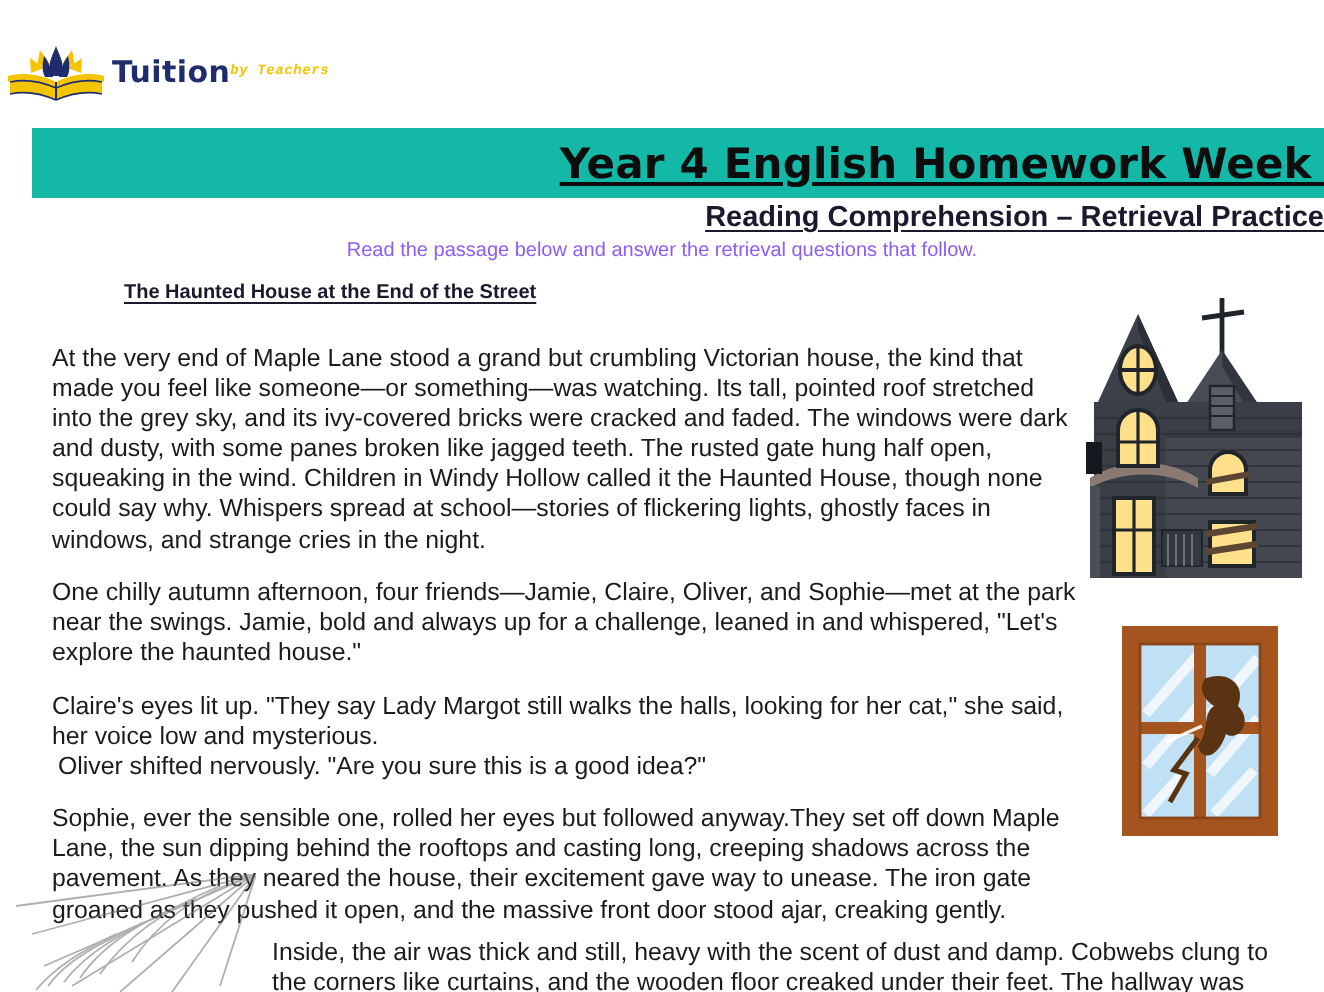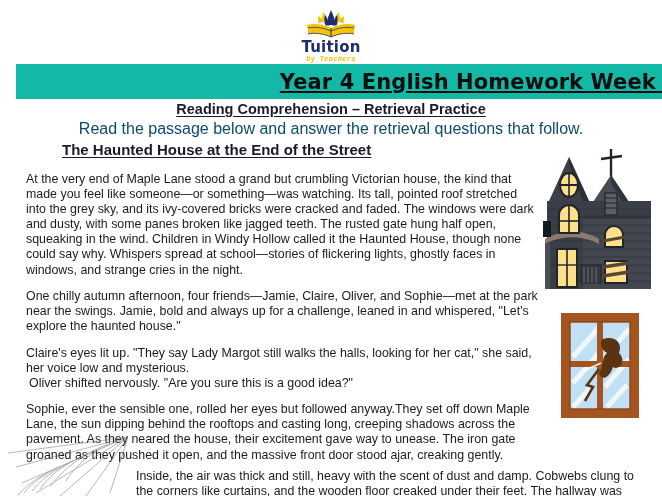--- a/index.html
+++ b/index.html
@@ -23,21 +23,21 @@
   }
 
   
   .logo-wrap {
     position: absolute;
     top: 8px;
     left: 0;
     width: 662px;
     height: 56px;
     display: flex;
-    flex-direction: column;
+    flex-direction: row;
     align-items: center;
     justify-content: flex-start;
   }
   .logo-mark {
     width: 56px;
     height: 31px;
     display: block;
   }
   .logo-word {
     font-family: "DejaVu Sans", sans-serif;
@@ -81,43 +81,43 @@
     letter-spacing: 0.1px;
     white-space: nowrap;
   }
 
   
   .subtitle {
     position: absolute;
     top: 101px;
     left: 0;
     width: 662px;
-    text-align: center;
+    text-align: right;
     font-size: 14.5px;
     font-weight: 600;
     color: #1a1a2e;
     text-decoration: underline;
     text-underline-offset: 2px;
   }
   .instruction {
     position: absolute;
     top: 120px;
     left: 0;
     width: 662px;
     text-align: center;
-    font-size: 16px;
-    color: #0c4a6e;
+    font-size: 10px;
+    color: #8b5cf6;
   }
 
   
   .story-title {
     position: absolute;
     top: 141px;
     left: 62px;
-    font-size: 15px;
+    font-size: 10px;
     font-weight: 600;
     color: #1a1a2e;
     text-decoration: underline;
     text-underline-offset: 2px;
     white-space: nowrap;
   }
 
   
   .passage {
     position: absolute;

